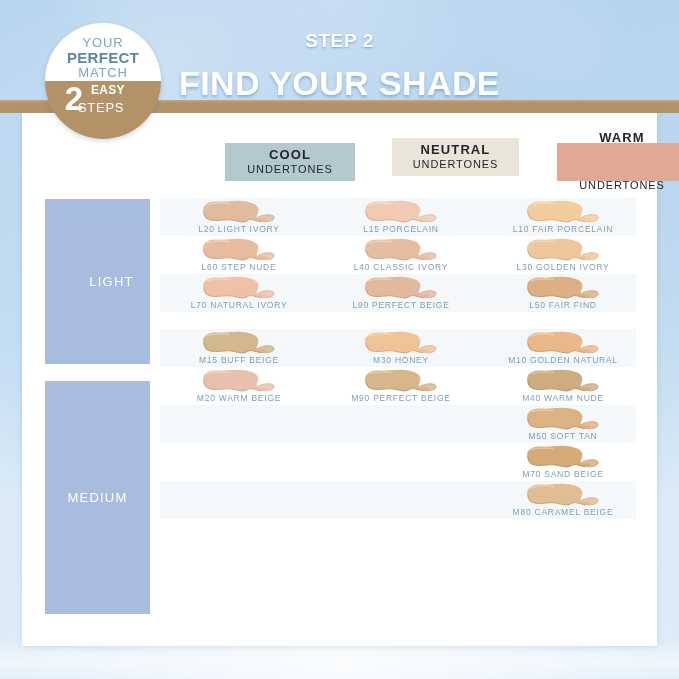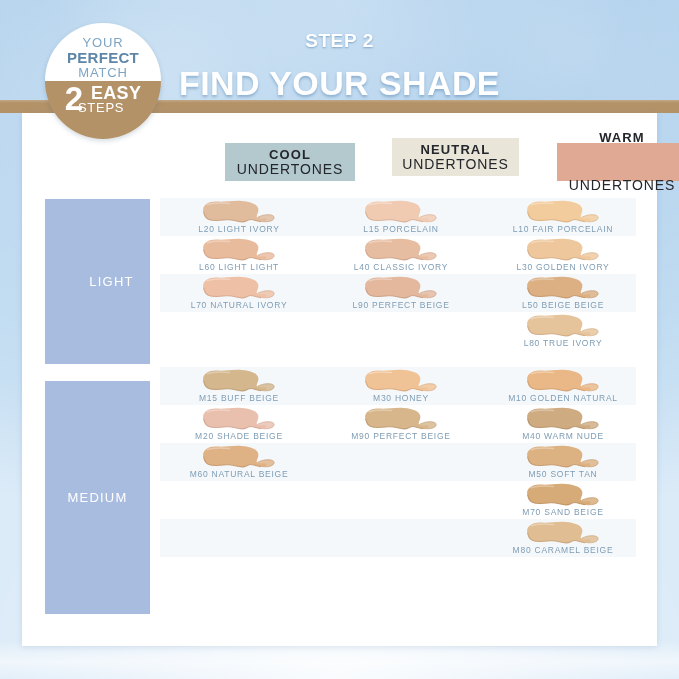--- a/index.html
+++ b/index.html
@@ -41,33 +41,33 @@
   .badge .bot{position:absolute;left:0;top:58px;width:116px;height:58px;background:#b39268;}
   .badge .l1{position:absolute;left:0;top:12px;width:116px;text-align:center;
     color:#7ea5c4;font-size:13px;letter-spacing:.8px;}
   .badge .l2{position:absolute;left:0;top:26px;width:116px;text-align:center;
     color:#5e86a8;font-size:15px;font-weight:bold;letter-spacing:.3px;}
   .badge .l3{position:absolute;left:0;top:42px;width:116px;text-align:center;
     color:#7ea5c4;font-size:13px;letter-spacing:.8px;}
   .badge .num{position:absolute;left:12px;top:58px;width:34px;text-align:center;
     color:#ffffff;font-size:33px;font-weight:bold;line-height:36px;}
   .badge .e1{position:absolute;left:46px;top:60px;width:60px;text-align:left;
-    color:#ffffff;font-size:18px;font-weight:bold;letter-spacing:.3px;}
+    color:#ffffff;font-size:12px;font-weight:bold;letter-spacing:.3px;}
   .badge .e2{position:absolute;left:33px;top:77px;width:60px;text-align:left;
     color:#ffffff;font-size:13px;letter-spacing:.7px;}
 
   
   .card{position:absolute;left:22px;top:113px;width:635px;height:533px;background:#ffffff;
     box-shadow:0 2px 6px rgba(90,130,170,.20);}
 
   
   .chip{position:absolute;height:38px;display:flex;flex-direction:column;
     align-items:center;justify-content:center;margin-left:44px;}
   .chip .t1{font-size:13px;font-weight:bold;letter-spacing:1.1px;color:#23262b;line-height:14px;}
-  .chip .t2{font-size:14px;letter-spacing:.9px;color:#23262b;line-height:15px;}
+  .chip .t2{font-size:11px;letter-spacing:.9px;color:#23262b;line-height:15px;}
   #chip0{left:181px;top:143px;width:130px;background:#b3c9ce;}
   #chip1{left:348px;top:138px;width:127px;background:#eae5d9;}
   #chip2{left:513px;top:143px;width:130px;background:#e0a993;gap:33px;}
 
   
   .grp{position:absolute;left:45px;width:105px;background:#a8bcdf;
     display:flex;align-items:center;justify-content:center;}
   .grp span{color:#ffffff;font-size:13px;letter-spacing:1.2px;}
   #grp0{top:199px;height:165px;padding-left:28px;}
   #grp1{top:381px;height:233px;}
@@ -182,21 +182,21 @@
         <div class="cell c0">
           <div class="sw">
             <svg viewBox="0 0 86 26" xmlns="http://www.w3.org/2000/svg">
               <path d="M63,18.8 C67,16.6 73,15.6 77,16.8 C81,18 80,21.5 76,22.9 C72,24.3 66,23.8 63,22.2 C61.5,21.4 61.5,19.6 63,18.8 Z" fill="#e9bb9d" opacity="0.82"></path>
               <path d="M63,18.8 C67,16.6 73,15.6 77,16.8 C81,18 80,21.5 76,22.9 C72,24.3 66,23.8 63,22.2 C61.5,21.4 61.5,19.6 63,18.8 Z" fill="none" stroke="#cf9e7f" stroke-width="0.9" opacity="0.75"></path>
               <path d="M6,13 C4,7 11,2 20,2.6 C29,3.3 36,1.2 46,2 C56,2.8 62,5.5 63,10 C64,14.5 60,17.5 62,19.5 C64,21.5 69,19 71,20.5 C73,22 70,24 66,23.6 C61,23.1 57,20.8 54,21.5 C51,22.2 50,24 46,23.8 C40,23.5 36,21 30,21.6 C22,22.4 16,23.4 11,21 C7,19.1 7.2,16.5 6,13 Z" fill="#e9bb9d"></path>
               <path d="M6,13 C7.2,16.5 7,19.1 11,21 C16,23.4 22,22.4 30,21.6 C36,21 40,23.5 46,23.8 C50,24 51,22.2 54,21.5 C57,20.8 61,23.1 66,23.6" fill="none" stroke="#cf9e7f" stroke-width="1.1" opacity="0.85"></path>
               <path d="M10,6 C16,3.6 26,4 33,4.6" fill="none" stroke="#ffffff" stroke-width="1.6" opacity="0.30" stroke-linecap="round"></path>
             </svg>
           </div>
-          <div class="lbl">L60 LIGHT LIGHT</div>
+          <div class="lbl">L60 STEP NUDE</div>
         </div>
         <div class="cell c1">
           <div class="sw">
             <svg viewBox="0 0 86 26" xmlns="http://www.w3.org/2000/svg">
               <path d="M63,18.8 C67,16.6 73,15.6 77,16.8 C81,18 80,21.5 76,22.9 C72,24.3 66,23.8 63,22.2 C61.5,21.4 61.5,19.6 63,18.8 Z" fill="#e7bda2" opacity="0.82"></path>
               <path d="M63,18.8 C67,16.6 73,15.6 77,16.8 C81,18 80,21.5 76,22.9 C72,24.3 66,23.8 63,22.2 C61.5,21.4 61.5,19.6 63,18.8 Z" fill="none" stroke="#cda085" stroke-width="0.9" opacity="0.75"></path>
               <path d="M6,13 C4,7 11,2 20,2.6 C29,3.3 36,1.2 46,2 C56,2.8 62,5.5 63,10 C64,14.5 60,17.5 62,19.5 C64,21.5 69,19 71,20.5 C73,22 70,24 66,23.6 C61,23.1 57,20.8 54,21.5 C51,22.2 50,24 46,23.8 C40,23.5 36,21 30,21.6 C22,22.4 16,23.4 11,21 C7,19.1 7.2,16.5 6,13 Z" fill="#e7bda2"></path>
               <path d="M6,13 C7.2,16.5 7,19.1 11,21 C16,23.4 22,22.4 30,21.6 C36,21 40,23.5 46,23.8 C50,24 51,22.2 54,21.5 C57,20.8 61,23.1 66,23.6" fill="none" stroke="#cda085" stroke-width="1.1" opacity="0.85"></path>
               <path d="M10,6 C16,3.6 26,4 33,4.6" fill="none" stroke="#ffffff" stroke-width="1.6" opacity="0.30" stroke-linecap="round"></path>
             </svg>
@@ -244,37 +244,21 @@
         <div class="cell c2">
           <div class="sw">
             <svg viewBox="0 0 86 26" xmlns="http://www.w3.org/2000/svg">
               <path d="M63,18.8 C67,16.6 73,15.6 77,16.8 C81,18 80,21.5 76,22.9 C72,24.3 66,23.8 63,22.2 C61.5,21.4 61.5,19.6 63,18.8 Z" fill="#dcb083" opacity="0.82"></path>
               <path d="M63,18.8 C67,16.6 73,15.6 77,16.8 C81,18 80,21.5 76,22.9 C72,24.3 66,23.8 63,22.2 C61.5,21.4 61.5,19.6 63,18.8 Z" fill="none" stroke="#c29268" stroke-width="0.9" opacity="0.75"></path>
               <path d="M6,13 C4,7 11,2 20,2.6 C29,3.3 36,1.2 46,2 C56,2.8 62,5.5 63,10 C64,14.5 60,17.5 62,19.5 C64,21.5 69,19 71,20.5 C73,22 70,24 66,23.6 C61,23.1 57,20.8 54,21.5 C51,22.2 50,24 46,23.8 C40,23.5 36,21 30,21.6 C22,22.4 16,23.4 11,21 C7,19.1 7.2,16.5 6,13 Z" fill="#dcb083"></path>
               <path d="M6,13 C7.2,16.5 7,19.1 11,21 C16,23.4 22,22.4 30,21.6 C36,21 40,23.5 46,23.8 C50,24 51,22.2 54,21.5 C57,20.8 61,23.1 66,23.6" fill="none" stroke="#c29268" stroke-width="1.1" opacity="0.85"></path>
               <path d="M10,6 C16,3.6 26,4 33,4.6" fill="none" stroke="#ffffff" stroke-width="1.6" opacity="0.30" stroke-linecap="round"></path>
             </svg>
           </div>
-          <div class="lbl">L50 BEIGE BEIGE</div>
-        </div>
-      </div>
-      <div class="row even">
-        <div class="cell c0"></div>
-        <div class="cell c1"></div>
-        <div class="cell c2">
-          <div class="sw">
-            <svg viewBox="0 0 86 26" xmlns="http://www.w3.org/2000/svg">
-              <path d="M63,18.8 C67,16.6 73,15.6 77,16.8 C81,18 80,21.5 76,22.9 C72,24.3 66,23.8 63,22.2 C61.5,21.4 61.5,19.6 63,18.8 Z" fill="#e6c49b" opacity="0.82"></path>
-              <path d="M63,18.8 C67,16.6 73,15.6 77,16.8 C81,18 80,21.5 76,22.9 C72,24.3 66,23.8 63,22.2 C61.5,21.4 61.5,19.6 63,18.8 Z" fill="none" stroke="#cca67e" stroke-width="0.9" opacity="0.75"></path>
-              <path d="M6,13 C4,7 11,2 20,2.6 C29,3.3 36,1.2 46,2 C56,2.8 62,5.5 63,10 C64,14.5 60,17.5 62,19.5 C64,21.5 69,19 71,20.5 C73,22 70,24 66,23.6 C61,23.1 57,20.8 54,21.5 C51,22.2 50,24 46,23.8 C40,23.5 36,21 30,21.6 C22,22.4 16,23.4 11,21 C7,19.1 7.2,16.5 6,13 Z" fill="#e6c49b"></path>
-              <path d="M6,13 C7.2,16.5 7,19.1 11,21 C16,23.4 22,22.4 30,21.6 C36,21 40,23.5 46,23.8 C50,24 51,22.2 54,21.5 C57,20.8 61,23.1 66,23.6" fill="none" stroke="#cca67e" stroke-width="1.1" opacity="0.85"></path>
-              <path d="M10,6 C16,3.6 26,4 33,4.6" fill="none" stroke="#ffffff" stroke-width="1.6" opacity="0.30" stroke-linecap="round"></path>
-            </svg>
-          </div>
-          <div class="lbl">L80 TRUE IVORY</div>
+          <div class="lbl">L50 FAIR FIND</div>
         </div>
       </div>
       <div style="height: 17px;"></div>
       <div class="row odd">
         <div class="cell c0">
           <div class="sw">
             <svg viewBox="0 0 86 26" xmlns="http://www.w3.org/2000/svg">
               <path d="M63,18.8 C67,16.6 73,15.6 77,16.8 C81,18 80,21.5 76,22.9 C72,24.3 66,23.8 63,22.2 C61.5,21.4 61.5,19.6 63,18.8 Z" fill="#d4b78d" opacity="0.82"></path>
               <path d="M63,18.8 C67,16.6 73,15.6 77,16.8 C81,18 80,21.5 76,22.9 C72,24.3 66,23.8 63,22.2 C61.5,21.4 61.5,19.6 63,18.8 Z" fill="none" stroke="#ba9a71" stroke-width="0.9" opacity="0.75"></path>
               <path d="M6,13 C4,7 11,2 20,2.6 C29,3.3 36,1.2 46,2 C56,2.8 62,5.5 63,10 C64,14.5 60,17.5 62,19.5 C64,21.5 69,19 71,20.5 C73,22 70,24 66,23.6 C61,23.1 57,20.8 54,21.5 C51,22.2 50,24 46,23.8 C40,23.5 36,21 30,21.6 C22,22.4 16,23.4 11,21 C7,19.1 7.2,16.5 6,13 Z" fill="#d4b78d"></path>
@@ -313,21 +297,21 @@
         <div class="cell c0">
           <div class="sw">
             <svg viewBox="0 0 86 26" xmlns="http://www.w3.org/2000/svg">
               <path d="M63,18.8 C67,16.6 73,15.6 77,16.8 C81,18 80,21.5 76,22.9 C72,24.3 66,23.8 63,22.2 C61.5,21.4 61.5,19.6 63,18.8 Z" fill="#e9bfad" opacity="0.82"></path>
               <path d="M63,18.8 C67,16.6 73,15.6 77,16.8 C81,18 80,21.5 76,22.9 C72,24.3 66,23.8 63,22.2 C61.5,21.4 61.5,19.6 63,18.8 Z" fill="none" stroke="#cfa290" stroke-width="0.9" opacity="0.75"></path>
               <path d="M6,13 C4,7 11,2 20,2.6 C29,3.3 36,1.2 46,2 C56,2.8 62,5.5 63,10 C64,14.5 60,17.5 62,19.5 C64,21.5 69,19 71,20.5 C73,22 70,24 66,23.6 C61,23.1 57,20.8 54,21.5 C51,22.2 50,24 46,23.8 C40,23.5 36,21 30,21.6 C22,22.4 16,23.4 11,21 C7,19.1 7.2,16.5 6,13 Z" fill="#e9bfad"></path>
               <path d="M6,13 C7.2,16.5 7,19.1 11,21 C16,23.4 22,22.4 30,21.6 C36,21 40,23.5 46,23.8 C50,24 51,22.2 54,21.5 C57,20.8 61,23.1 66,23.6" fill="none" stroke="#cfa290" stroke-width="1.1" opacity="0.85"></path>
               <path d="M10,6 C16,3.6 26,4 33,4.6" fill="none" stroke="#ffffff" stroke-width="1.6" opacity="0.30" stroke-linecap="round"></path>
             </svg>
           </div>
-          <div class="lbl">M20 SHADE BEIGE</div>
+          <div class="lbl">M20 WARM BEIGE</div>
         </div>
         <div class="cell c1">
           <div class="sw">
             <svg viewBox="0 0 86 26" xmlns="http://www.w3.org/2000/svg">
               <path d="M63,18.8 C67,16.6 73,15.6 77,16.8 C81,18 80,21.5 76,22.9 C72,24.3 66,23.8 63,22.2 C61.5,21.4 61.5,19.6 63,18.8 Z" fill="#d7b68c" opacity="0.82"></path>
               <path d="M63,18.8 C67,16.6 73,15.6 77,16.8 C81,18 80,21.5 76,22.9 C72,24.3 66,23.8 63,22.2 C61.5,21.4 61.5,19.6 63,18.8 Z" fill="none" stroke="#bd9970" stroke-width="0.9" opacity="0.75"></path>
               <path d="M6,13 C4,7 11,2 20,2.6 C29,3.3 36,1.2 46,2 C56,2.8 62,5.5 63,10 C64,14.5 60,17.5 62,19.5 C64,21.5 69,19 71,20.5 C73,22 70,24 66,23.6 C61,23.1 57,20.8 54,21.5 C51,22.2 50,24 46,23.8 C40,23.5 36,21 30,21.6 C22,22.4 16,23.4 11,21 C7,19.1 7.2,16.5 6,13 Z" fill="#d7b68c"></path>
               <path d="M6,13 C7.2,16.5 7,19.1 11,21 C16,23.4 22,22.4 30,21.6 C36,21 40,23.5 46,23.8 C50,24 51,22.2 54,21.5 C57,20.8 61,23.1 66,23.6" fill="none" stroke="#bd9970" stroke-width="1.1" opacity="0.85"></path>
               <path d="M10,6 C16,3.6 26,4 33,4.6" fill="none" stroke="#ffffff" stroke-width="1.6" opacity="0.30" stroke-linecap="round"></path>
             </svg>
@@ -341,32 +325,20 @@
               <path d="M63,18.8 C67,16.6 73,15.6 77,16.8 C81,18 80,21.5 76,22.9 C72,24.3 66,23.8 63,22.2 C61.5,21.4 61.5,19.6 63,18.8 Z" fill="none" stroke="#b48e64" stroke-width="0.9" opacity="0.75"></path>
               <path d="M6,13 C4,7 11,2 20,2.6 C29,3.3 36,1.2 46,2 C56,2.8 62,5.5 63,10 C64,14.5 60,17.5 62,19.5 C64,21.5 69,19 71,20.5 C73,22 70,24 66,23.6 C61,23.1 57,20.8 54,21.5 C51,22.2 50,24 46,23.8 C40,23.5 36,21 30,21.6 C22,22.4 16,23.4 11,21 C7,19.1 7.2,16.5 6,13 Z" fill="#ceab80"></path>
               <path d="M6,13 C7.2,16.5 7,19.1 11,21 C16,23.4 22,22.4 30,21.6 C36,21 40,23.5 46,23.8 C50,24 51,22.2 54,21.5 C57,20.8 61,23.1 66,23.6" fill="none" stroke="#b48e64" stroke-width="1.1" opacity="0.85"></path>
               <path d="M10,6 C16,3.6 26,4 33,4.6" fill="none" stroke="#ffffff" stroke-width="1.6" opacity="0.30" stroke-linecap="round"></path>
             </svg>
           </div>
           <div class="lbl">M40 WARM NUDE</div>
         </div>
       </div>
       <div class="row odd">
-        <div class="cell c0">
-          <div class="sw">
-            <svg viewBox="0 0 86 26" xmlns="http://www.w3.org/2000/svg">
-              <path d="M63,18.8 C67,16.6 73,15.6 77,16.8 C81,18 80,21.5 76,22.9 C72,24.3 66,23.8 63,22.2 C61.5,21.4 61.5,19.6 63,18.8 Z" fill="#dfb286" opacity="0.82"></path>
-              <path d="M63,18.8 C67,16.6 73,15.6 77,16.8 C81,18 80,21.5 76,22.9 C72,24.3 66,23.8 63,22.2 C61.5,21.4 61.5,19.6 63,18.8 Z" fill="none" stroke="#c5956b" stroke-width="0.9" opacity="0.75"></path>
-              <path d="M6,13 C4,7 11,2 20,2.6 C29,3.3 36,1.2 46,2 C56,2.8 62,5.5 63,10 C64,14.5 60,17.5 62,19.5 C64,21.5 69,19 71,20.5 C73,22 70,24 66,23.6 C61,23.1 57,20.8 54,21.5 C51,22.2 50,24 46,23.8 C40,23.5 36,21 30,21.6 C22,22.4 16,23.4 11,21 C7,19.1 7.2,16.5 6,13 Z" fill="#dfb286"></path>
-              <path d="M6,13 C7.2,16.5 7,19.1 11,21 C16,23.4 22,22.4 30,21.6 C36,21 40,23.5 46,23.8 C50,24 51,22.2 54,21.5 C57,20.8 61,23.1 66,23.6" fill="none" stroke="#c5956b" stroke-width="1.1" opacity="0.85"></path>
-              <path d="M10,6 C16,3.6 26,4 33,4.6" fill="none" stroke="#ffffff" stroke-width="1.6" opacity="0.30" stroke-linecap="round"></path>
-            </svg>
-          </div>
-          <div class="lbl">M60 NATURAL BEIGE</div>
-        </div>
         <div class="cell c1"></div>
         <div class="cell c2">
           <div class="sw">
             <svg viewBox="0 0 86 26" xmlns="http://www.w3.org/2000/svg">
               <path d="M63,18.8 C67,16.6 73,15.6 77,16.8 C81,18 80,21.5 76,22.9 C72,24.3 66,23.8 63,22.2 C61.5,21.4 61.5,19.6 63,18.8 Z" fill="#ddb282" opacity="0.82"></path>
               <path d="M63,18.8 C67,16.6 73,15.6 77,16.8 C81,18 80,21.5 76,22.9 C72,24.3 66,23.8 63,22.2 C61.5,21.4 61.5,19.6 63,18.8 Z" fill="none" stroke="#c39567" stroke-width="0.9" opacity="0.75"></path>
               <path d="M6,13 C4,7 11,2 20,2.6 C29,3.3 36,1.2 46,2 C56,2.8 62,5.5 63,10 C64,14.5 60,17.5 62,19.5 C64,21.5 69,19 71,20.5 C73,22 70,24 66,23.6 C61,23.1 57,20.8 54,21.5 C51,22.2 50,24 46,23.8 C40,23.5 36,21 30,21.6 C22,22.4 16,23.4 11,21 C7,19.1 7.2,16.5 6,13 Z" fill="#ddb282"></path>
               <path d="M6,13 C7.2,16.5 7,19.1 11,21 C16,23.4 22,22.4 30,21.6 C36,21 40,23.5 46,23.8 C50,24 51,22.2 54,21.5 C57,20.8 61,23.1 66,23.6" fill="none" stroke="#c39567" stroke-width="1.1" opacity="0.85"></path>
               <path d="M10,6 C16,3.6 26,4 33,4.6" fill="none" stroke="#ffffff" stroke-width="1.6" opacity="0.30" stroke-linecap="round"></path>
             </svg>

